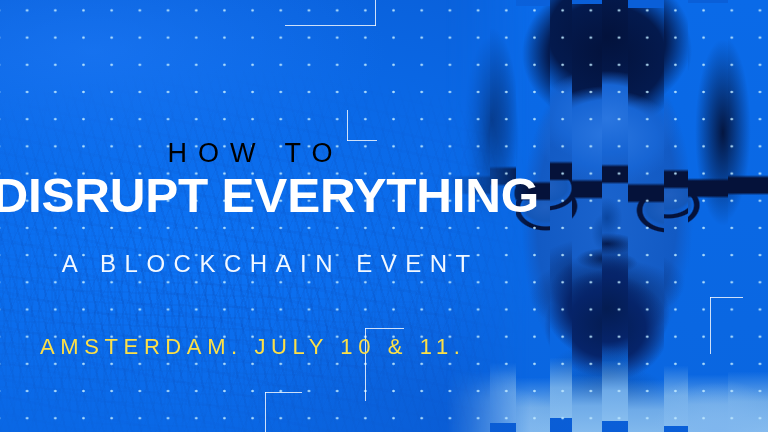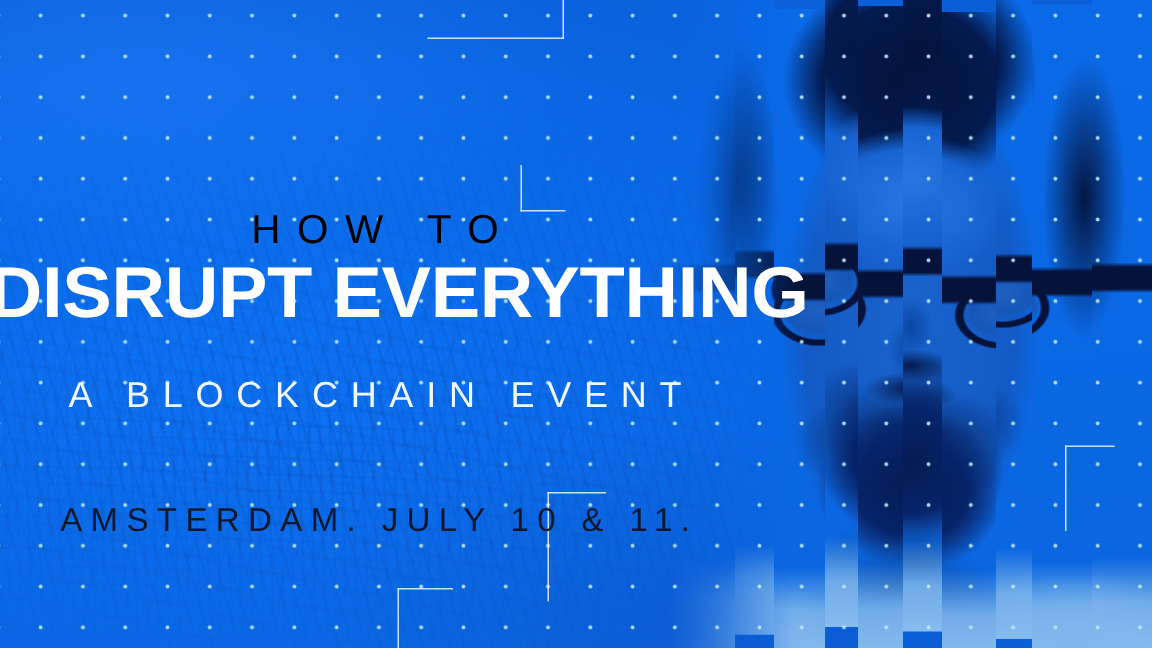--- a/index.html
+++ b/index.html
@@ -150,33 +150,33 @@
     text-align:center;
     color:#ffffff;
     font-size:48px;
     font-weight:bold;
     letter-spacing:-0.2px;
     line-height:1;
     white-space:nowrap;
     transform:scaleX(1.03);
   }
   .subline {
-    position:absolute; left:0; top:248px; width:500px;
+    position:absolute; left:16px; top:248px; width:500px;
     text-align:center;
     color:#f2f8ff;
     font-size:24px;
     font-weight:300;
     letter-spacing:8.5px;
     text-indent:8.5px;
     line-height:1.32;
   }
   .dateline {
     position:absolute; left:0; top:336px; width:500px;
     text-align:center;
-    color:#0f172a;
+    color:#fde047;
     font-size:22px;
     font-weight:300;
     letter-spacing:5.6px;
     text-indent:5.6px;
     line-height:1;
     white-space:nowrap;
   }
 </style>
 </head>
 <body>

